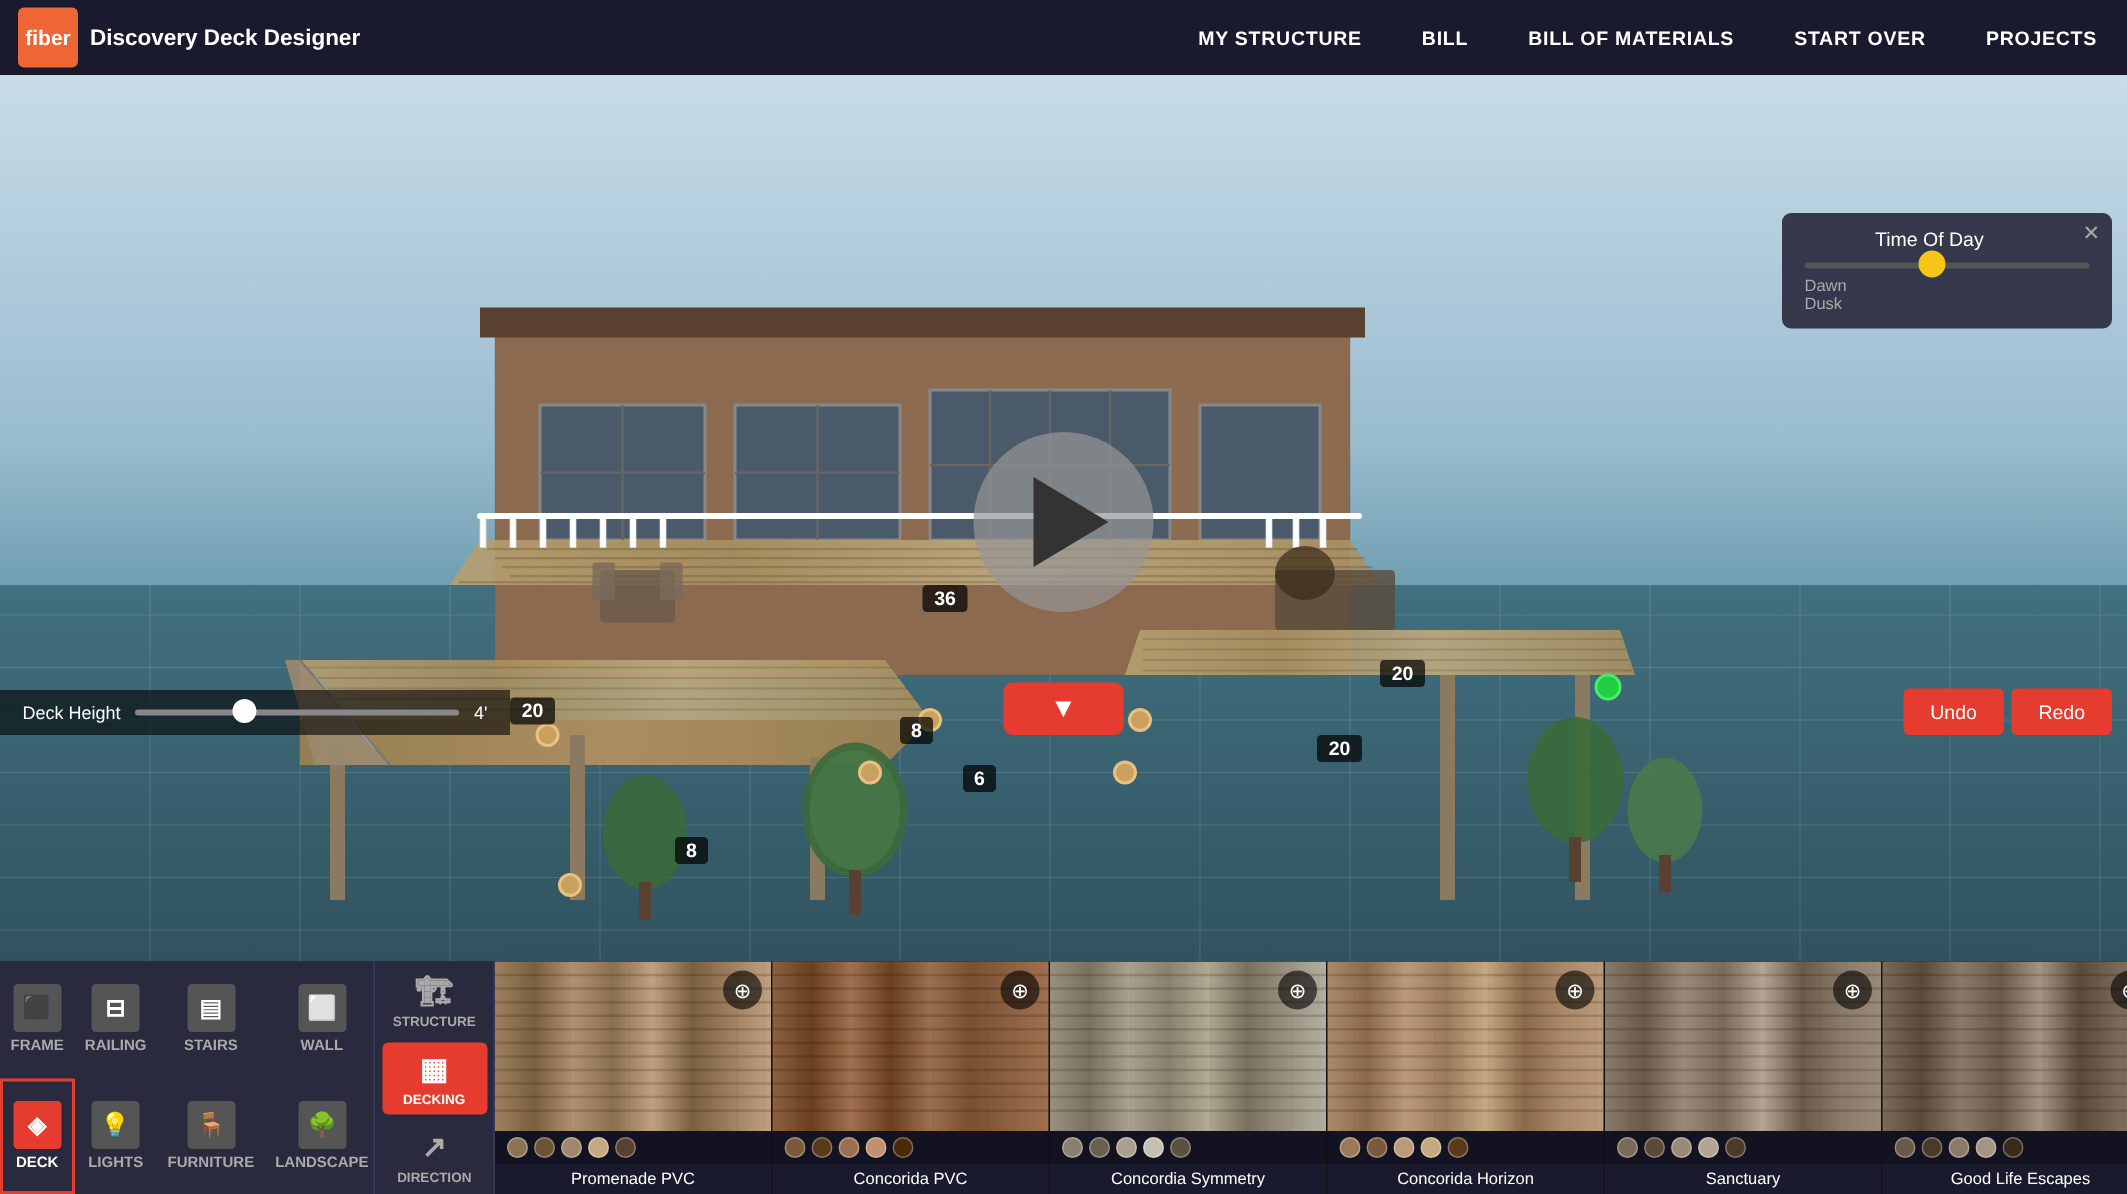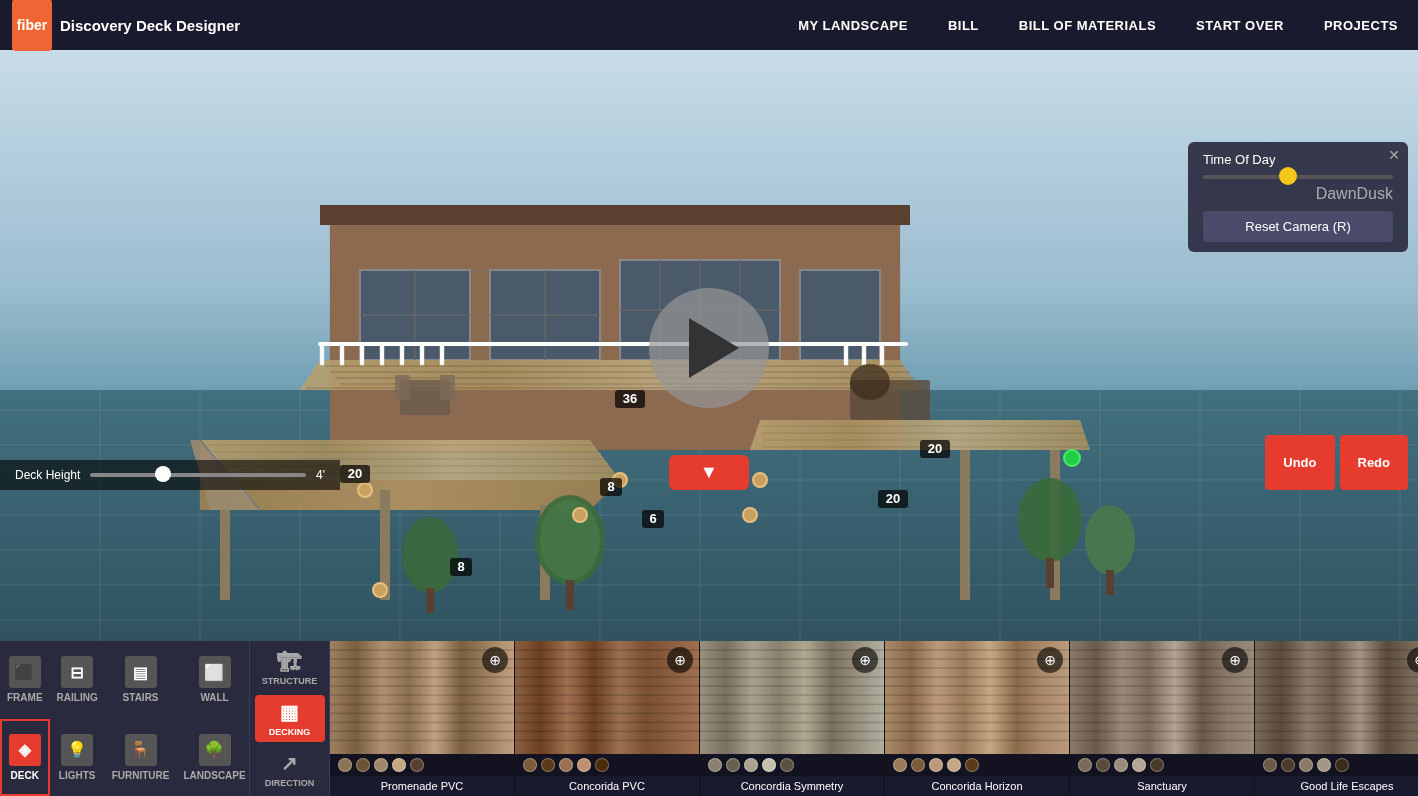--- a/index.html
+++ b/index.html
@@ -7,21 +7,21 @@
 
     
     #header {
       position: absolute; top: 0; left: 0; width: 100%; height: 50px;
       background: #1a1a2e; display: flex; align-items: center; z-index: 100;
     }
     #logo-area {
       display: flex; align-items: center; padding: 0 12px; gap: 8px;
     }
     #logo-box {
-      width: 40px; height: 52px; background: #e63; border-radius: 4px;
+      width: 40px; height: 40px; background: #e63; border-radius: 4px;
       display: flex; align-items: center; justify-content: center;
       font-size: 18px; color: white;
     }
     #app-title {
       color: white; font-size: 15px; font-weight: bold;
     }
     #nav-links {
       display: flex; align-items: center; margin-left: auto; gap: 40px; padding-right: 20px;
     }
     .nav-link {
@@ -89,33 +89,33 @@
     #time-panel {
       position: absolute; top: 92px; right: 10px;
       background: rgba(40,40,60,0.9); border-radius: 6px;
       padding: 10px 15px; width: 220px; z-index: 50;
     }
     #time-close {
       position: absolute; top: 5px; right: 8px;
       color: #aaa; cursor: pointer; font-size: 14px;
     }
     #time-title {
-      color: white; font-size: 13px; margin-bottom: 8px;
+      color: white; font-size: 13px; margin-bottom: 8px; margin-left: 47px;
     }
     #time-slider-track {
       width: 100%; height: 4px; background: #555; border-radius: 2px;
       position: relative; margin-bottom: 6px;
     }
     #time-slider-thumb {
       position: absolute; top: -8px; left: 40%;
       width: 18px; height: 18px; border-radius: 50%;
       background: #f5c518; cursor: pointer;
     }
     #time-labels {
-      display: flex; justify-content: flex-end; color: #aaa; font-size: 16px;
+      display: flex; justify-content: flex-end; color: #aaa; font-size: 11px; flex-direction: column;
     }
     #reset-camera-btn {
       background: #4a4a6a; color: white; border: none; border-radius: 4px;
       width: 100%; padding: 8px; font-size: 13px; cursor: pointer; margin-top: 8px;
     }
 
     
     #deck-height-bar {
       position: absolute; bottom: 155px; left: 0; width: 340px; height: 30px;
       background: rgba(0,0,0,0.6); display: flex; align-items: center;
@@ -131,21 +131,21 @@
     }
     #deck-height-value { color: white; font-size: 12px; }
 
     
     #undo-redo {
       position: absolute; bottom: 155px; right: 10px;
       display: flex; gap: 5px; z-index: 40;
     }
     .undo-redo-btn {
       background: #e63c2f; color: white; border: none; border-radius: 4px;
-      padding: 20px 18px; font-size: 13px; font-weight: bold; cursor: pointer;
+      padding: 8px 18px; font-size: 13px; font-weight: normal; cursor: pointer;
     }
 
     
     #chevron-btn {
       position: absolute; bottom: 155px; left: 50%; transform: translateX(-50%);
       background: #e63c2f; color: white; border: none; border-radius: 6px;
       width: 80px; height: 35px; font-size: 18px; cursor: pointer; z-index: 40;
       display: flex; align-items: center; justify-content: center;
     }
 
@@ -228,21 +228,21 @@
 <body>
 
 <div id="header">
   <div id="logo-area">
     <div id="logo-box">
       <span style="font-size:14px; font-weight:bold; color:white;">fiber</span>
     </div>
     <span id="app-title">Discovery Deck Designer</span>
   </div>
   <div id="nav-links">
-    <span class="nav-link">MY LANDSCAPE</span>
+    <span class="nav-link">MY STRUCTURE</span>
     <span class="nav-link">BILL</span>
     <span class="nav-link">BILL OF MATERIALS</span>
     <span class="nav-link">START OVER</span>
     <span class="nav-link">PROJECTS</span>
   </div>
 </div>
 
 <div id="viewport">
 
   <div id="ground"></div>
@@ -441,21 +441,20 @@
   <div id="time-panel">
     <span id="time-close">✕</span>
     <div id="time-title">Time Of Day</div>
     <div id="time-slider-track">
       <div id="time-slider-thumb"></div>
     </div>
     <div id="time-labels">
       <span>Dawn</span>
       <span>Dusk</span>
     </div>
-    <button id="reset-camera-btn">Reset Camera (R)</button>
   </div>
 
   <div id="deck-height-bar">
     <span id="deck-height-label">Deck Height</span>
     <div id="deck-height-track">
       <div id="deck-height-thumb"></div>
     </div>
     <span id="deck-height-value">4'</span>
   </div>
 

